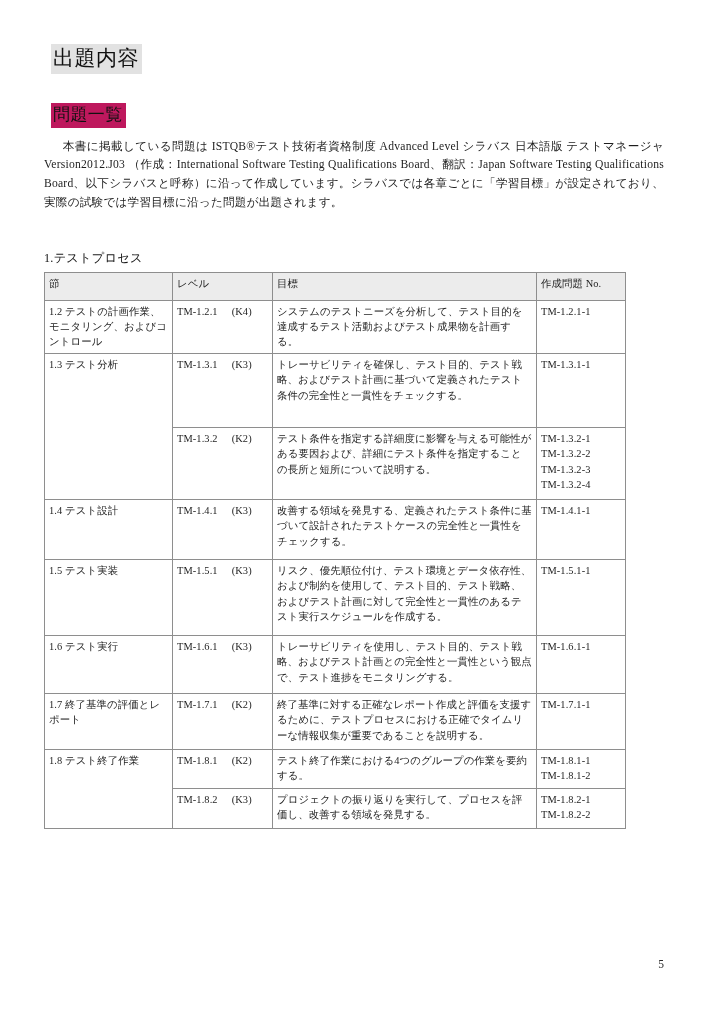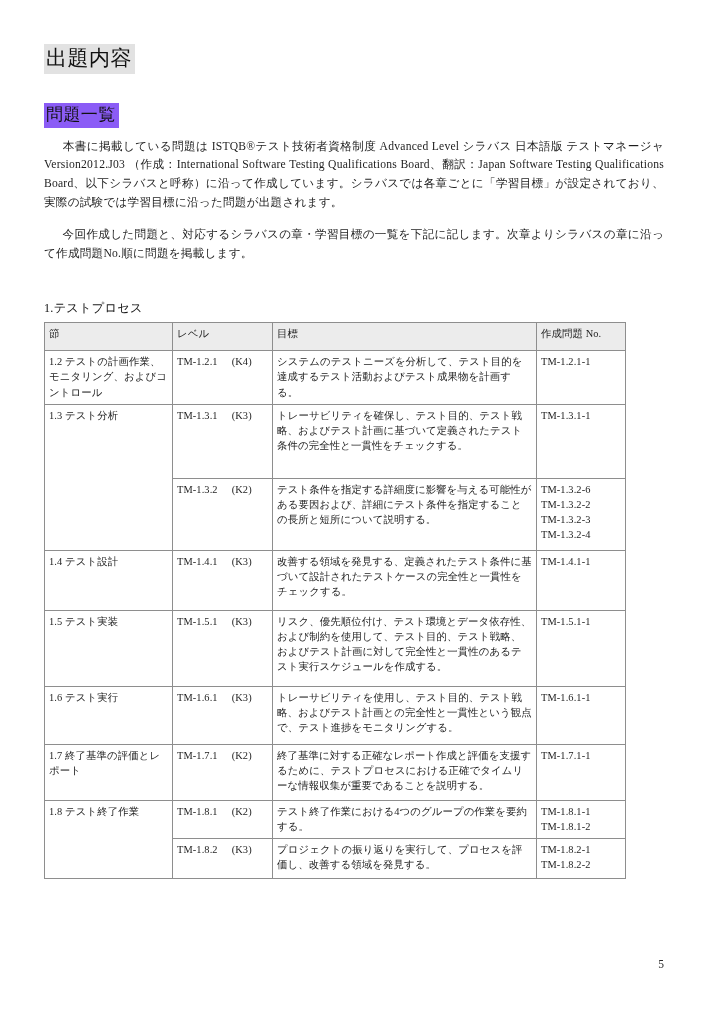--- a/index.html
+++ b/index.html
@@ -18,39 +18,39 @@
   .page {
     position: absolute;
     left: 0; top: 0;
     width: 724px;
     height: 1024px;
     box-sizing: border-box;
     padding: 40px 60px 0 44px;
   }
 
   
-  .h1-wrap, .h2-wrap { margin: 0; }
+  .h1-wrap, .h2-wrap { margin: 7px; }
   .h1 {
     display: inline-block;
     font-size: 21px;
     line-height: 1.28;
     font-weight: 400;
     letter-spacing: 0.5px;
     background: #e2e2e2;
     padding: 1px 3px 2px 2px;
     color: #111;
   }
   .h1-wrap { margin-top: 4px; margin-bottom: 0; }
   .h2 {
     display: inline-block;
     font-size: 17px;
     line-height: 1.28;
     font-weight: 400;
     letter-spacing: 0.4px;
-    background: #8b5cf6;
+    background: #be185d;
     padding: 1px 3px 2px 2px;
     color: #111;
   }
   .h2-wrap { margin-top: 29px; margin-bottom: 0; }
 
   
   .para {
     font-size: 11.6px;
     line-height: 1.62;
     text-align: justify;
@@ -124,21 +124,20 @@
   <div class="h1-wrap">
     <span class="h1">出題内容</span>
   </div>
 
   <div class="h2-wrap">
     <span class="h2">問題一覧</span>
   </div>
 
   <p class="para first"><span class="ind"></span><span>本書に掲載している問題は ISTQB®テスト技術者資格制度 Advanced Level シラバス 日本語版 テストマネージャ Version2012.J03 （作成：International Software Testing Qualifications Board、翻訳：Japan Software Testing Qualifications Board、以下シラバスと呼称）に沿って作成しています。シラバスでは各章ごとに「学習目標」が設定されており、実際の試験では学習目標に沿った問題が出題されます。</span></p>
 
-  <p class="para second"><span class="ind"></span><span>今回作成した問題と、対応するシラバスの章・学習目標の一覧を下記に記します。次章よりシラバスの章に沿って作成問題No.順に問題を掲載します。</span></p>
 
   <div class="sec-caption">1.テストプロセス</div>
 
   <table class="syllabus">
     <colgroup>
       <col class="c-sec">
         <col class="c-lvl">
         <col class="c-goal">
         <col class="c-no">
     </colgroup>
@@ -164,21 +163,21 @@
           <td class="cell-lvl"><span>TM-1.3.1</span><span class="k-tag">(K3)</span></td>
           <td>トレーサビリティを確保し、テスト目的、テスト戦略、およびテスト計画に基づいて定義されたテスト条件の完全性と一貫性をチェックする。</td>
           <td class="cell-no">
             <span class="no-line">TM-1.3.1-1</span>
           </td>
         </tr>
         <tr style="height: 72px;">
           <td class="cell-lvl"><span>TM-1.3.2</span><span class="k-tag">(K2)</span></td>
           <td>テスト条件を指定する詳細度に影響を与える可能性がある要因および、詳細にテスト条件を指定することの長所と短所について説明する。</td>
           <td class="cell-no">
-            <span class="no-line">TM-1.3.2-6</span>
+            <span class="no-line">TM-1.3.2-1</span>
             <span class="no-line">TM-1.3.2-2</span>
             <span class="no-line">TM-1.3.2-3</span>
             <span class="no-line">TM-1.3.2-4</span>
           </td>
         </tr>
         <tr style="height: 60px;">
           <td>1.4 テスト設計</td>
           <td class="cell-lvl"><span>TM-1.4.1</span><span class="k-tag">(K3)</span></td>
           <td>改善する領域を発見する、定義されたテスト条件に基づいて設計されたテストケースの完全性と一貫性をチェックする。</td>
           <td class="cell-no">

